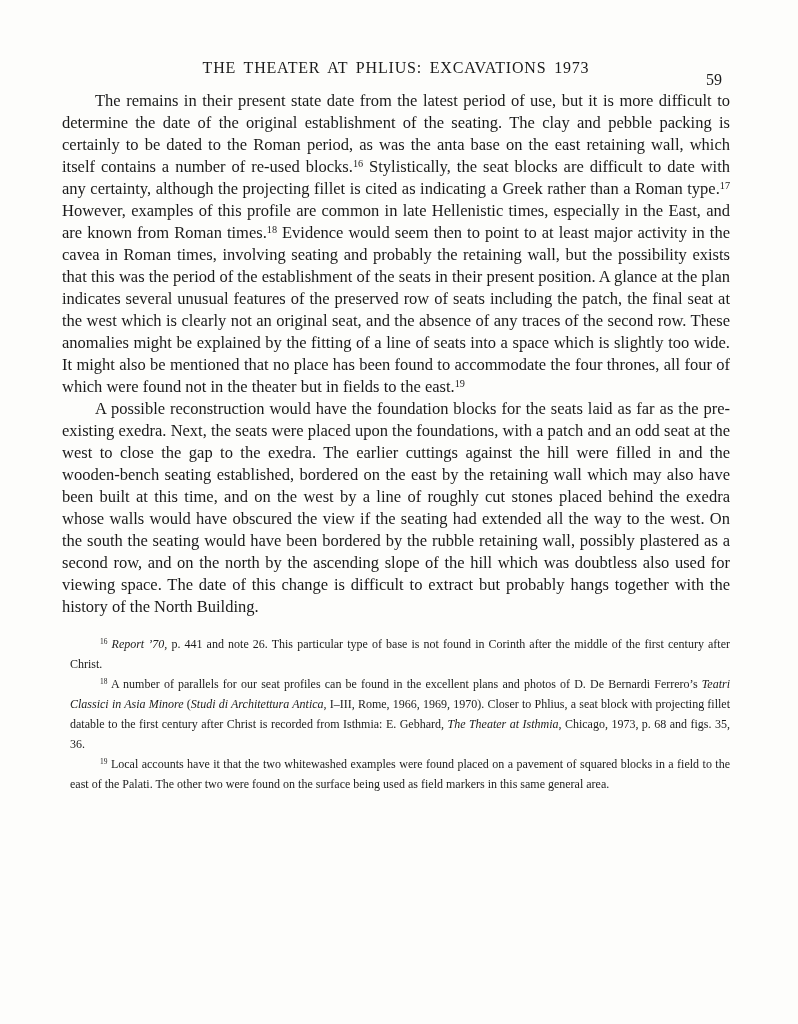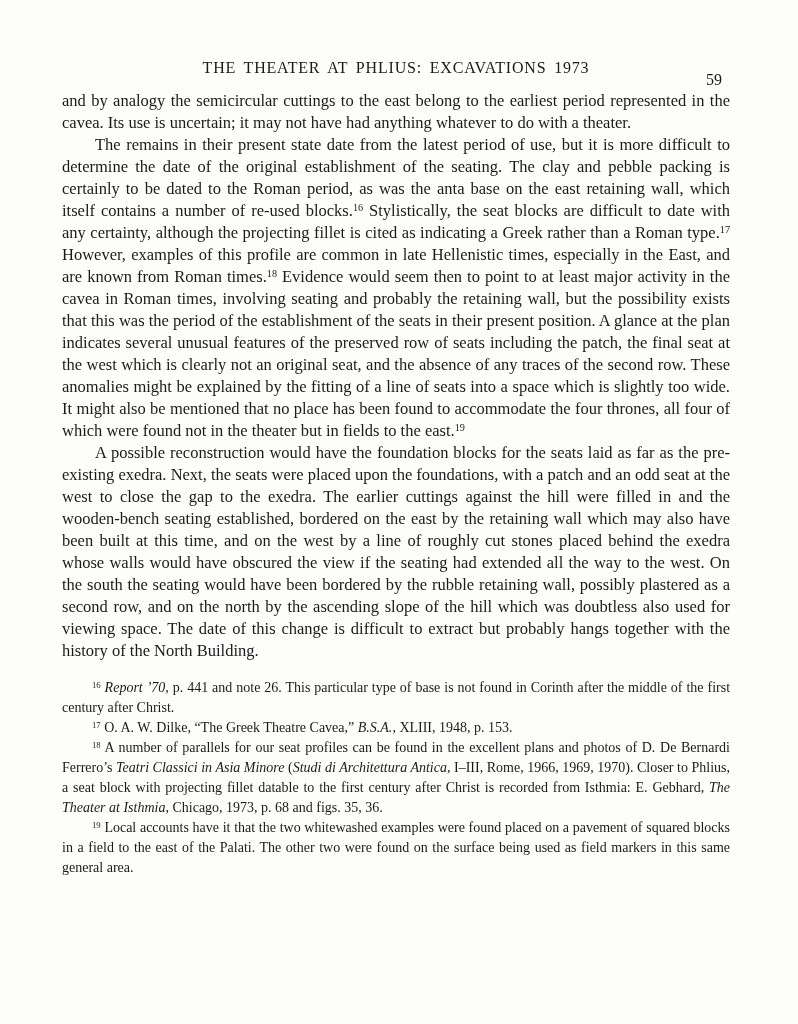--- a/index.html
+++ b/index.html
@@ -58,49 +58,48 @@
   }
   sup {
     font-size: 0.62em;
     line-height: 0;
     vertical-align: baseline;
     position: relative;
     top: -0.5em;
   }
   .footnotes {
     margin-top: 16px;
-    font-size: 14px;
+    font-size: 12px;
     line-height: 20px;
     text-align: justify;
+    margin-left: 8px;
   }
   .footnotes p.footnote {
     margin: 0;
     padding: 0;
     text-indent: 30px;
   }
   i { font-style: italic; }
 </style>
 </head>
 <body>
 
 <div class="page">
   <div class="content">
 
     <div class="running-head">
       <span>THE THEATER AT PHLIUS: EXCAVATIONS 1973</span>
       <span class="page-num">59</span>
     </div>
 
     <div class="body-text">
-        <p class="para"><span>and by analogy the semicircular cuttings to the east belong to the earliest period represented in the cavea.  Its use is uncertain; it may not have had anything whatever to do with a theater.</span></p>
         <p class="para indent"><span>The remains in their present state date from the latest period of use, but it is more difficult to determine the date of the original establishment of the seating.  The clay and pebble packing is certainly to be dated to the Roman period, as was the anta base on the east retaining wall, which itself contains a number of re-used blocks.</span><sup>16</sup><span>  Stylistically, the seat blocks are difficult to date with any certainty, although the projecting fillet is cited as indicating a Greek rather than a Roman type.</span><sup>17</sup><span>  However, examples of this profile are common in late Hellenistic times, especially in the East, and are known from Roman times.</span><sup>18</sup><span>  Evidence would seem then to point to at least major activity in the cavea in Roman times, involving seating and probably the retaining wall, but the possibility exists that this was the period of the establishment of the seats in their present position.  A glance at the plan indicates several unusual features of the preserved row of seats including the patch, the final seat at the west which is clearly not an original seat, and the absence of any traces of the second row.  These anomalies might be explained by the fitting of a line of seats into a space which is slightly too wide.  It might also be mentioned that no place has been found to accommodate the four thrones, all four of which were found not in the theater but in fields to the east.</span><sup>19</sup></p>
         <p class="para indent"><span>A possible reconstruction would have the foundation blocks for the seats laid as far as the pre-existing exedra.  Next, the seats were placed upon the foundations, with a patch and an odd seat at the west to close the gap to the exedra.  The earlier cuttings against the hill were filled in and the wooden-bench seating established, bordered on the east by the retaining wall which may also have been built at this time, and on the west by a line of roughly cut stones placed behind the exedra whose walls would have obscured the view if the seating had extended all the way to the west.  On the south the seating would have been bordered by the rubble retaining wall, possibly plastered as a second row, and on the north by the ascending slope of the hill which was doubtless also used for viewing space.  The date of this change is difficult to extract but probably hangs together with the history of the North Building.</span></p>
       </div>
 
     <div class="footnotes">
         <p class="footnote"><sup>16</sup> <i>Report ’70</i><span>, p. 441 and note 26.  This particular type of base is not found in Corinth after the middle of the first century after Christ.</span></p>
-        <p class="footnote"><sup>17</sup> <span>O. A. W. Dilke, “The Greek Theatre Cavea,” </span><i>B.S.A.</i><span>, XLIII, 1948, p. 153.</span></p>
         <p class="footnote"><sup>18</sup> <span>A number of parallels for our seat profiles can be found in the excellent plans and photos of D. De Bernardi Ferrero’s </span><i>Teatri Classici in Asia Minore</i><span> (</span><i>Studi di Architettura Antica</i><span>, I–III, Rome, 1966, 1969, 1970).  Closer to Phlius, a seat block with projecting fillet datable to the first century after Christ is recorded from Isthmia:  E. Gebhard, </span><i>The Theater at Isthmia</i><span>, Chicago, 1973, p. 68 and figs. 35, 36.</span></p>
         <p class="footnote"><sup>19</sup> <span>Local accounts have it that the two whitewashed examples were found placed on a pavement of squared blocks in a field to the east of the Palati.  The other two were found on the surface being used as field markers in this same general area.</span></p>
       </div>
 
   </div>
 </div>
 
 </body></html>

